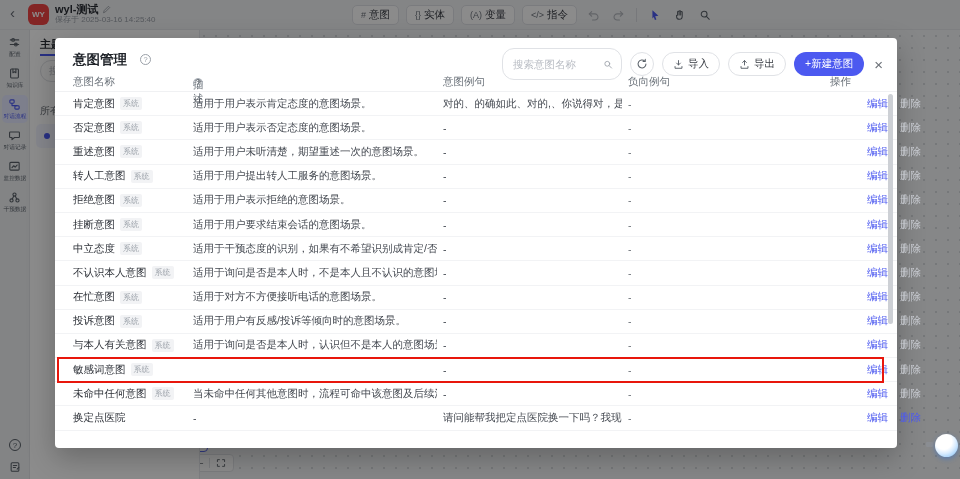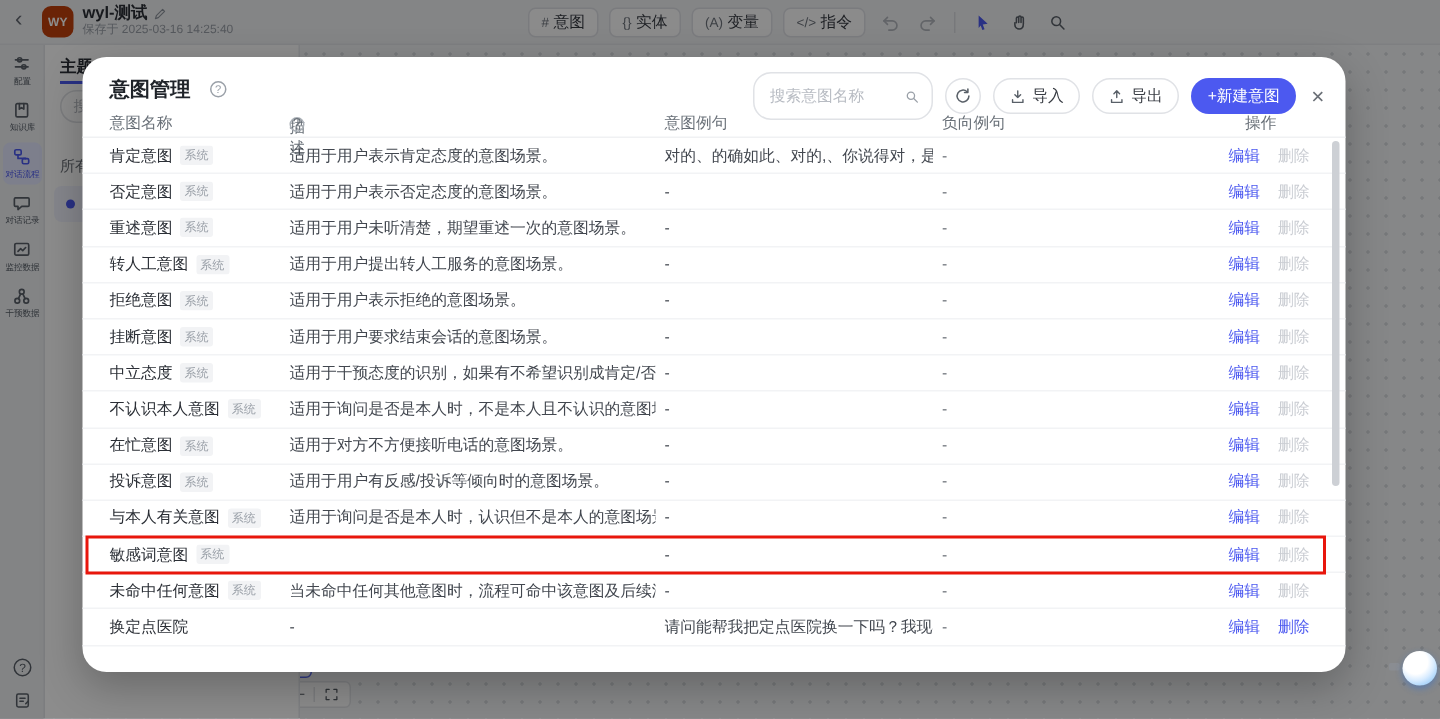--- a/index.html
+++ b/index.html
@@ -2,21 +2,21 @@
 <html><head>
 <meta charset="utf-8">
 <style>
   html,body{margin:0;padding:0;background:#2b2d31;}
   *{box-sizing:border-box;font-family:"Liberation Sans","DejaVu Sans",sans-serif;}
   .stage{position:relative;width:960px;height:479px;overflow:hidden;background:#f6f7f9;}
 
   
   .topbar{position:absolute;left:0;top:0;width:960px;height:30px;background:#f1f2f4;border-bottom:1px solid #e6e8ec;z-index:10;}
   .back{position:absolute;left:10px;top:4px;font-size:15px;color:#646a73;cursor:pointer;}
-  .avatar{position:absolute;left:28px;top:4px;width:21px;height:21px;border-radius:6px;background:#c2410c;color:#fff;
+  .avatar{position:absolute;left:28px;top:4px;width:21px;height:21px;border-radius:6px;background:#ef4444;color:#fff;
           font-size:8px;font-weight:700;display:flex;align-items:center;justify-content:center;}
   .titlebox{position:absolute;left:55px;top:3px;line-height:1.1;}
   .bot-title{font-size:11px;font-weight:700;color:#2b2f36;display:flex;align-items:center;gap:4px;}
   .saved{font-size:8px;color:#9ba1a9;margin-top:1px;}
   .tools{position:absolute;left:352px;top:5px;display:flex;align-items:center;gap:7px;}
   .tool{display:flex;align-items:center;gap:3px;height:20px;padding:0 8px;border:1px solid #dfe1e6;border-radius:5px;
         background:rgba(255,255,255,.85);font-size:10.5px;color:#383c43;cursor:pointer;}
   .tool i{font-style:normal;font-size:9px;color:#6f757d;}
   .icbtn{width:18px;height:18px;display:flex;align-items:center;justify-content:center;cursor:pointer;}
   .vdiv{width:1px;height:14px;background:#d9dbe0;margin:0 2px;}
@@ -53,21 +53,21 @@
           background-image:radial-gradient(#d8dade 1px,transparent 1.2px);background-size:12px 12px;z-index:5;}
   .node-stub{position:absolute;left:120px;top:406px;width:58px;height:16px;background:#fff;border:1.5px solid #5b6bf0;
              border-radius:4px;display:flex;align-items:center;gap:6px;padding:0 6px;}
   .node-stub .sq{width:9px;height:7px;border-radius:2px;background:#c9ccd2;}
   .zoombar{position:absolute;left:118px;top:424px;height:18px;background:#fff;border:1px solid #e2e4e8;border-radius:4px;
            display:flex;align-items:center;gap:6px;padding:0 7px;font-size:9.5px;color:#555b63;}
   .zb-div{width:1px;height:10px;background:#e2e4e8;}
 
   
   .overlay{position:absolute;inset:0;background:rgba(0,0,0,.45);z-index:50;}
-  .modal{position:absolute;left:55px;top:38px;width:842px;height:410px;background:#fff;border-radius:16px;
+  .modal{position:absolute;left:55px;top:38px;width:842px;height:410px;background:#fff;border-radius:4px;
          box-shadow:0 10px 28px rgba(0,0,0,.25);z-index:60;}
   .m-title{position:absolute;left:18px;top:13px;font-size:13.5px;font-weight:700;color:#1f2329;}
   .m-q{position:absolute;left:85px;top:16px;width:11px;height:11px;border:1px solid #9aa0a8;border-radius:50%;
        color:#9aa0a8;font-size:7.5px;display:flex;align-items:center;justify-content:center;}
   .m-ctrls{position:absolute;right:14px;top:10px;display:flex;align-items:center;gap:8px;}
   .m-search{width:120px;height:24px;border:1px solid #e0e2e6;border-radius:12px;display:flex;align-items:center;padding:15px 8px;gap:4px;}
   .m-search input{border:none;outline:none;width:88px;font-size:10.5px;color:#383c43;background:transparent;}
   .m-search input::placeholder{color:#b8bcc3;}
   .m-circle{width:24px;height:24px;border:1px solid #e0e2e6;border-radius:50%;background:#fff;display:flex;
             align-items:center;justify-content:center;cursor:pointer;padding:0;}
@@ -81,21 +81,21 @@
        display:inline-flex;align-items:center;justify-content:center;}
   .tbody{position:absolute;left:0;right:0;top:54px;}
   .trow{position:relative;height:24.2px;border-bottom:1px solid #f2f3f5;}
   .c{position:absolute;top:50%;transform:translateY(-50%);font-size:10.5px;color:#383c43;white-space:nowrap;overflow:hidden;}
   .c.name{left:18px;width:118px;display:flex;align-items:center;gap:5px;}
   .nm{font-weight:400;color:#2b2f36;font-style:normal;}
   .badge{font-style:normal;font-size:8px;color:#9aa0a8;background:#f2f3f5;border-radius:2px;padding:1px 3px;flex:none;}
   .c.desc{left:138px;width:244px;color:#42474f;}
   .c.ex{left:388px;width:179px;color:#42474f;}
   .c.neg{left:573px;width:192px;color:#6b7077;}
-  .c.act{left:764px;width:66px;overflow:visible;display:flex;gap:12px;}
+  .c.act{left:800px;width:66px;overflow:visible;display:flex;gap:12px;justify-content:flex-end;}
   .c.act a{cursor:pointer;}
   .edit{color:#4c59f0;}
   .del{color:#c9ccd2;}
   .del.on{color:#4c59f0;}
   .trow.hl:after{content:"";position:absolute;left:2px;right:13px;top:-1px;bottom:-2px;border:2px solid #e8160c;pointer-events:none;}
   .mscroll{position:absolute;right:4px;top:56px;width:5px;height:230px;border-radius:3px;background:#cdd0d5;cursor:pointer;}
 
   .mascot{position:absolute;right:2px;top:434px;width:23px;height:23px;border-radius:50%;z-index:70;cursor:pointer;
           background:radial-gradient(circle at 38% 32%,#ffffff 38%,#d9ecff 58%,#6fb6f6 100%);
           box-shadow:0 2px 5px rgba(40,110,220,.45);}

